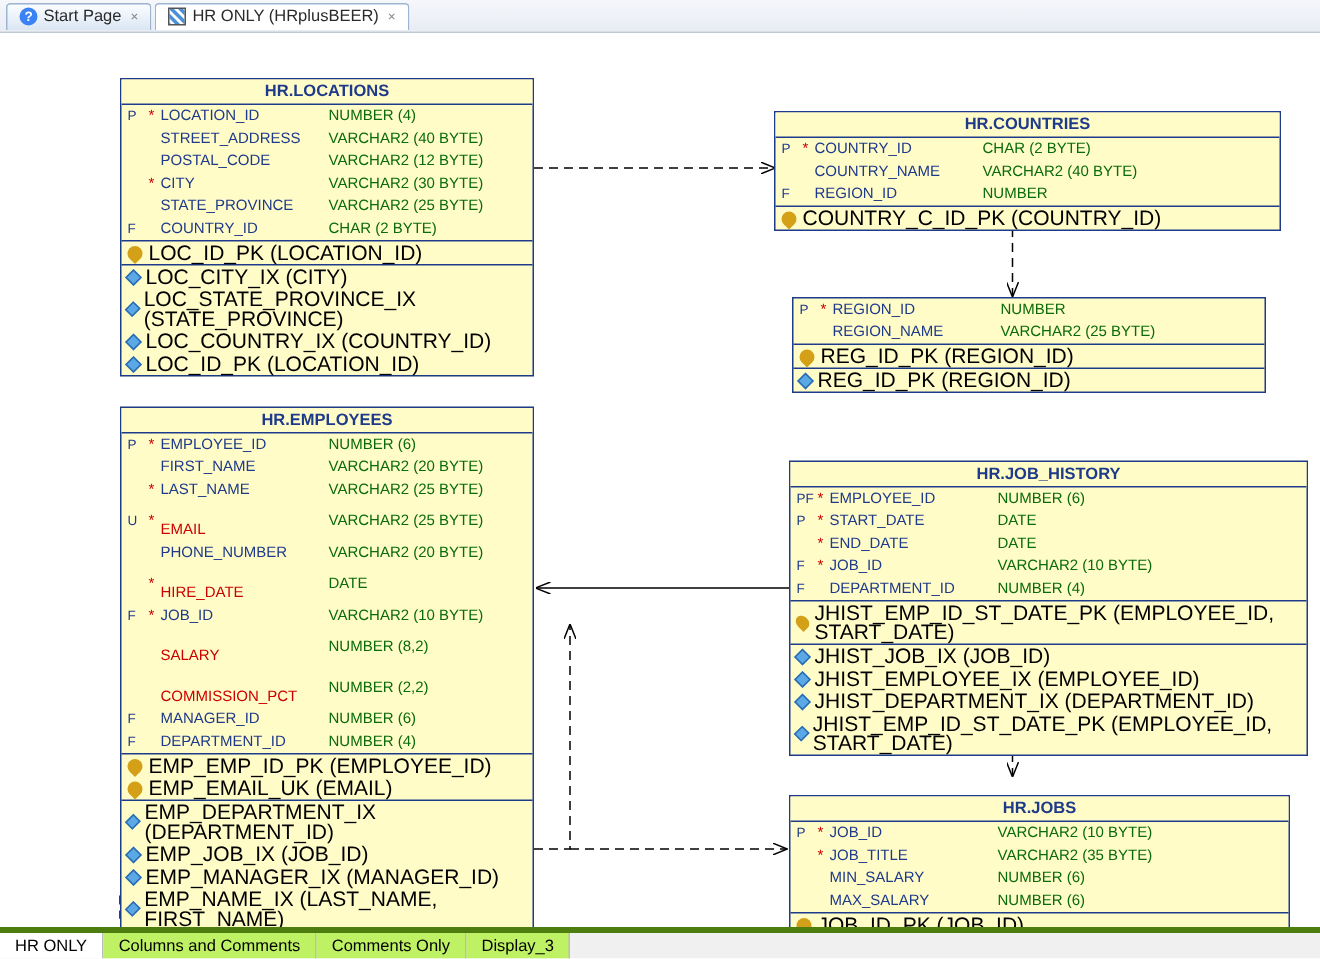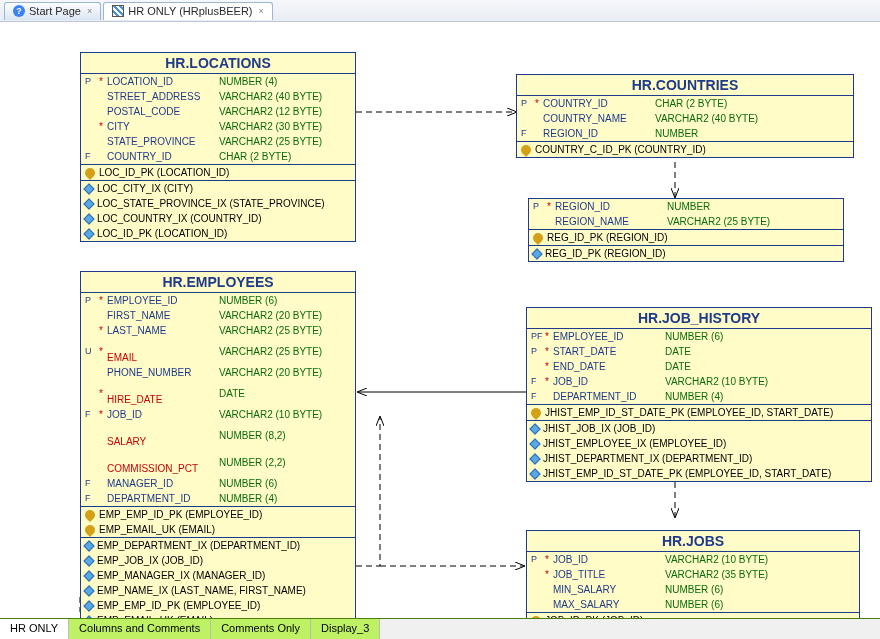--- a/index.html
+++ b/index.html
@@ -5,33 +5,33 @@
   * { box-sizing: border-box; margin: 0; padding: 0; }
   body { font-family: Arial, sans-serif; font-size: 11px; background: #fff; width: 880px; height: 639px; position: relative; overflow: hidden; }
   .tabs-top { display: flex; align-items: center; height: 22px; background: linear-gradient(#f5f7fb,#e8ecf3); border-bottom: 1px solid #bfc7d5; padding-left: 4px; gap: 2px; }
   .tab-top { display: flex; align-items: center; gap: 4px; padding: 2px 8px; height: 18px; background: linear-gradient(#fbfdff,#dbe6f3); border: 1px solid #9db5d1; border-bottom: none; border-radius: 3px 3px 0 0; font-size: 11px; color: #2a2a2a; cursor: default; }
   .tab-top.active { background: #fff; }
   .tab-close { font-size: 9px; color: #888; margin-left: 2px; cursor: pointer; }
   .icon-q { display: inline-flex; width: 12px; height: 12px; border-radius: 50%; background: #3b82f6; color: #fff; align-items: center; justify-content: center; font-size: 9px; font-weight: bold; }
   .icon-erd { display: inline-block; width: 12px; height: 12px; background: linear-gradient(45deg,#4a90d9 25%,#fff 25%,#fff 50%,#4a90d9 50%,#4a90d9 75%,#fff 75%); background-size: 6px 6px; border: 1px solid #555; }
   .canvas { position: relative; width: 100%; height: 596px; background: #fff; overflow: hidden; }
   .entity { position: absolute; background: #fffcc8; border: 1px solid #1e3a8a; width: 276px; }
-  .entity-header { background: #fffcc8; color: #1e3a8a; font-weight: bold; text-align: center; font-size: 14px; padding: 2px 0; border-bottom: 1px solid #1e3a8a; }
+  .entity-header { background: #fffcc8; color: #1e3a8a; font-weight: bold; text-align: center; font-size: 11px; padding: 2px 0; border-bottom: 1px solid #1e3a8a; }
   .entity-section { border-bottom: 1px solid #1e3a8a; }
   .entity-section:last-child { border-bottom: none; }
   .col-row { display: flex; align-items: center; padding: 1px 4px; font-size: 10px; line-height: 13px; color: #000; }
   .col-ind { width: 14px; color: #1e3a8a; font-size: 9px; display: flex; align-items: center; justify-content: flex-start; }
   .col-star { width: 8px; color: #cc0000; font-size: 10px; }
   .col-name { flex: 0 0 112px; color: #1e3a8a; }
   .col-name.red { color: #cc0000; margin-top: 12px; }
   .col-type { color: #0a6b0a; }
-  .key-row, .idx-row { display: flex; align-items: center; padding: 1px 4px; font-size: 10px; line-height: 13px; gap: 4px; }
+  .key-row, .idx-row { display: flex; align-items: center; padding: 1px 4px; font-size: 14px; line-height: 13px; gap: 4px; }
   .key-icon { width: 10px; height: 10px; background: #d4a017; border-radius: 50% 50% 50% 0; transform: rotate(-45deg); display: inline-block; }
   .idx-icon { width: 8px; height: 8px; background: #5aa9e6; transform: rotate(45deg); display: inline-block; border: 1px solid #2b6cb0; }
-  .tabs-bottom { position: absolute; bottom: 0; left: 0; display: flex; height: 21px; background: #f0f0f0; width: 100%; border-top: 1px solid #4d7c0f; }
+  .tabs-bottom { position: absolute; bottom: 0; left: 0; display: flex; height: 21px; background: #f0f0f0; width: 100%; border-top: 4px solid #4d7c0f; }
   .tab-bottom { padding: 3px 10px; border-right: 1px solid #bbb; font-size: 11px; background: #bef264; cursor: default; }
   .tab-bottom.active { background: #fff; }
   svg.connectors { position: absolute; left: 0; top: 0; width: 100%; height: 100%; pointer-events: none; }
 </style>
 </head>
 <body>
 
 <div class="tabs-top">
   <div class="tab-top">
     <span class="icon-q">?</span>

